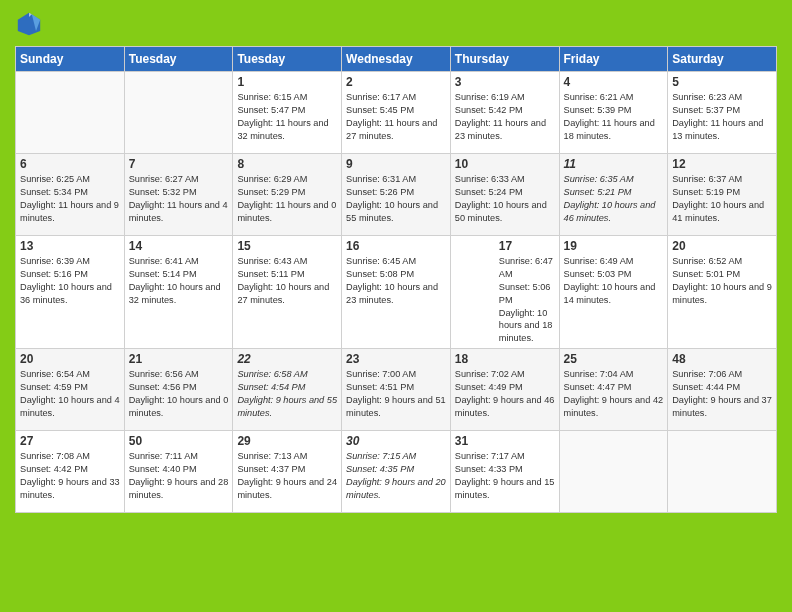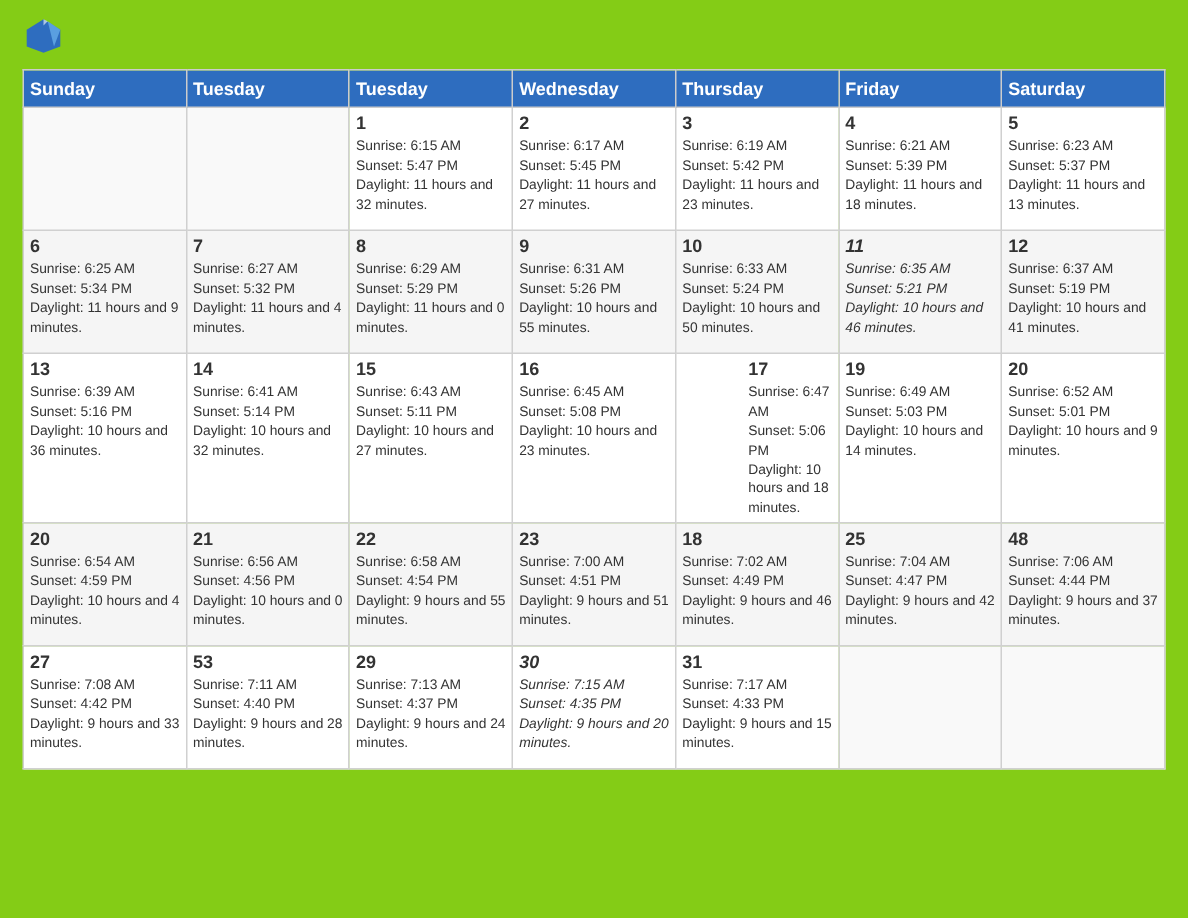--- a/index.html
+++ b/index.html
@@ -219,21 +219,21 @@
         </tr>
         <tr>
           <td style="background: rgb(245, 245, 245);">
             <span class="day-num">20</span>
             <div class="cell-text">Sunrise: 6:54 AM<br>Sunset: 4:59 PM<br>Daylight: 10 hours and 4 minutes.</div>
           </td>
           <td style="background: rgb(245, 245, 245);">
             <span class="day-num">21</span>
             <div class="cell-text">Sunrise: 6:56 AM<br>Sunset: 4:56 PM<br>Daylight: 10 hours and 0 minutes.</div>
           </td>
-          <td style="background: rgb(245, 245, 245);">
+          <td style="background: rgb(245, 245, 245); font-style: italic;">
             <span class="day-num">22</span>
             <div class="cell-text">Sunrise: 6:58 AM<br>Sunset: 4:54 PM<br>Daylight: 9 hours and 55 minutes.</div>
           </td>
           <td style="background: rgb(245, 245, 245); margin-top: 40px;">
             <span class="day-num">23</span>
             <div class="cell-text">Sunrise: 7:00 AM<br>Sunset: 4:51 PM<br>Daylight: 9 hours and 51 minutes.</div>
           </td>
           <td style="background: rgb(245, 245, 245);">
             <span class="day-num">18</span>
             <div class="cell-text">Sunrise: 7:02 AM<br>Sunset: 4:49 PM<br>Daylight: 9 hours and 46 minutes.</div>
@@ -246,21 +246,21 @@
             <span class="day-num">48</span>
             <div class="cell-text">Sunrise: 7:06 AM<br>Sunset: 4:44 PM<br>Daylight: 9 hours and 37 minutes.</div>
           </td>
         </tr>
         <tr>
           <td style="background: rgb(255, 255, 255); margin-top: 36px;">
             <span class="day-num">27</span>
             <div class="cell-text">Sunrise: 7:08 AM<br>Sunset: 4:42 PM<br>Daylight: 9 hours and 33 minutes.</div>
           </td>
           <td style="background: rgb(255, 255, 255);">
-            <span class="day-num">53</span>
+            <span class="day-num">50</span>
             <div class="cell-text">Sunrise: 7:11 AM<br>Sunset: 4:40 PM<br>Daylight: 9 hours and 28 minutes.</div>
           </td>
           <td style="background: rgb(255, 255, 255);">
             <span class="day-num">29</span>
             <div class="cell-text">Sunrise: 7:13 AM<br>Sunset: 4:37 PM<br>Daylight: 9 hours and 24 minutes.</div>
           </td>
           <td style="background: rgb(255, 255, 255); font-style: italic;">
             <span class="day-num">30</span>
             <div class="cell-text">Sunrise: 7:15 AM<br>Sunset: 4:35 PM<br>Daylight: 9 hours and 20 minutes.</div>
           </td>

